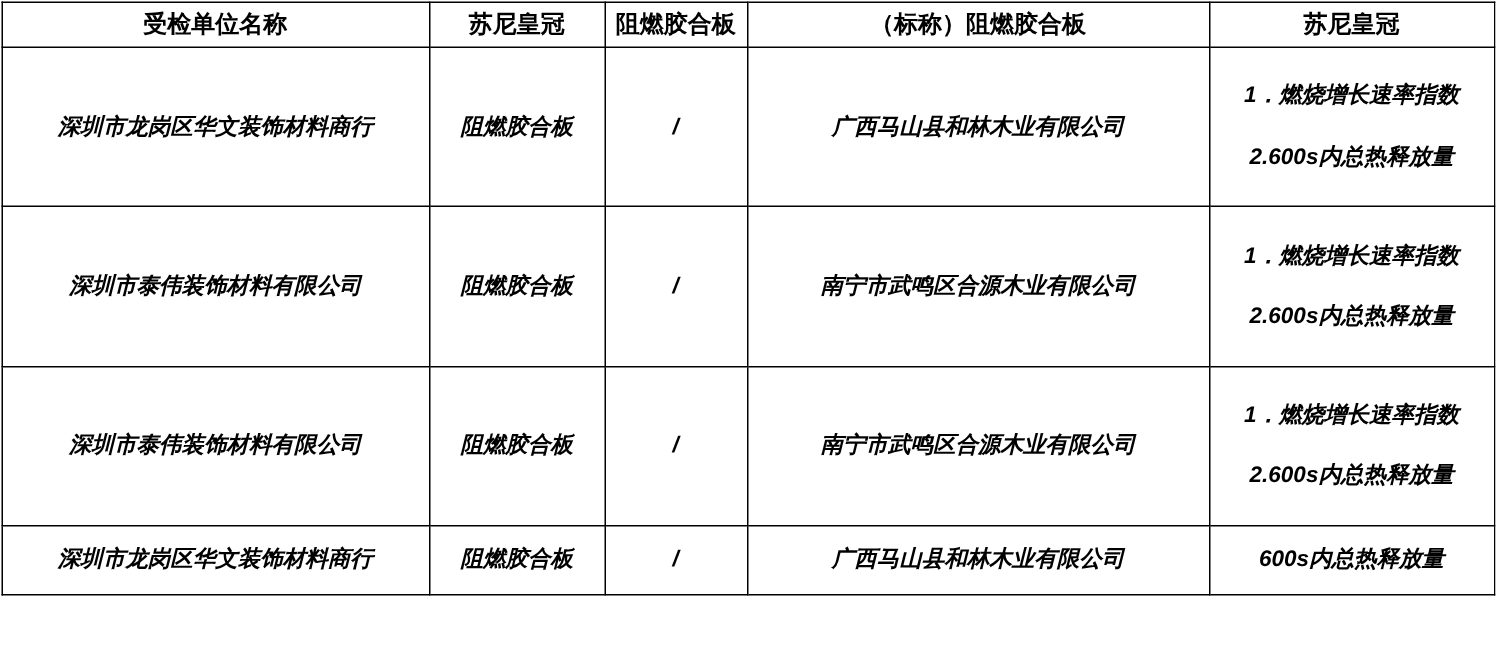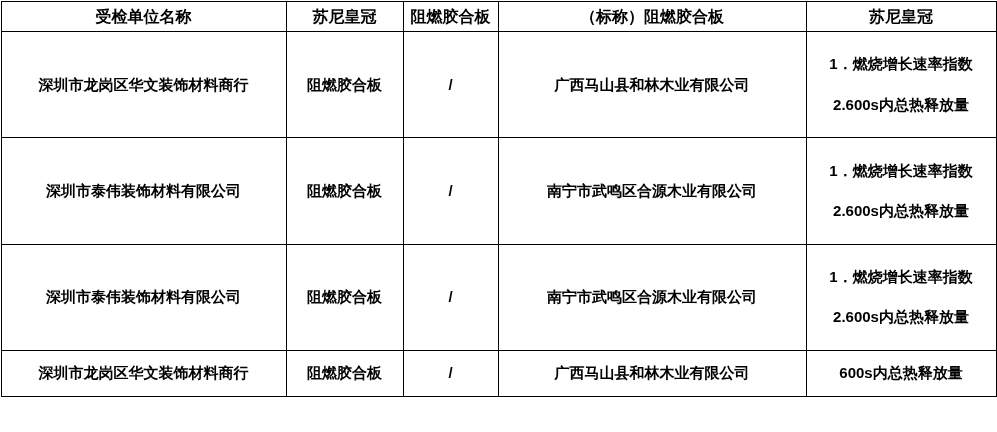--- a/index.html
+++ b/index.html
@@ -39,20 +39,21 @@
     box-sizing: border-box;
   }
   table.report th {
     font-weight: bold;
     font-size: 16px;
     height: 30px;
   }
   table.report td {
     height: 46px;
     font-weight: bold;
+    font-style: italic;
   }
   
   col.c0 { width: 285px; }
   col.c1 { width: 117px; }
   col.c2 { width: 95px; }
   col.c3 { width: 308px; }
   col.c4 { width: 190px; }
 
   .multi-line {
     text-align: left;

